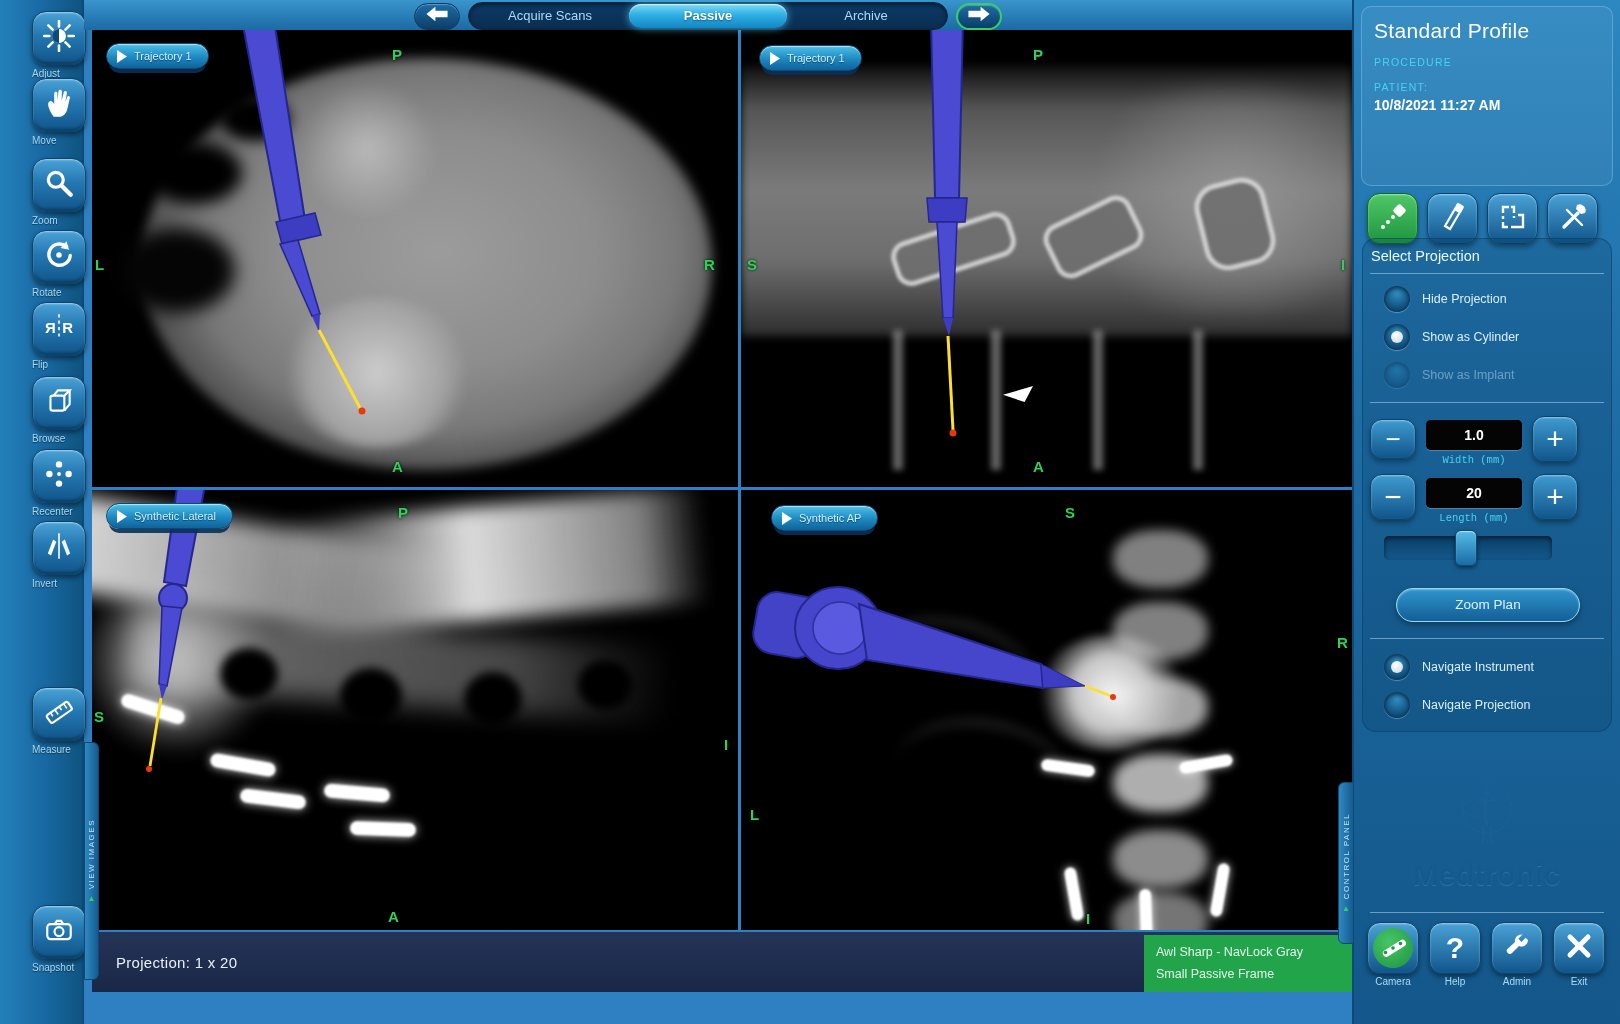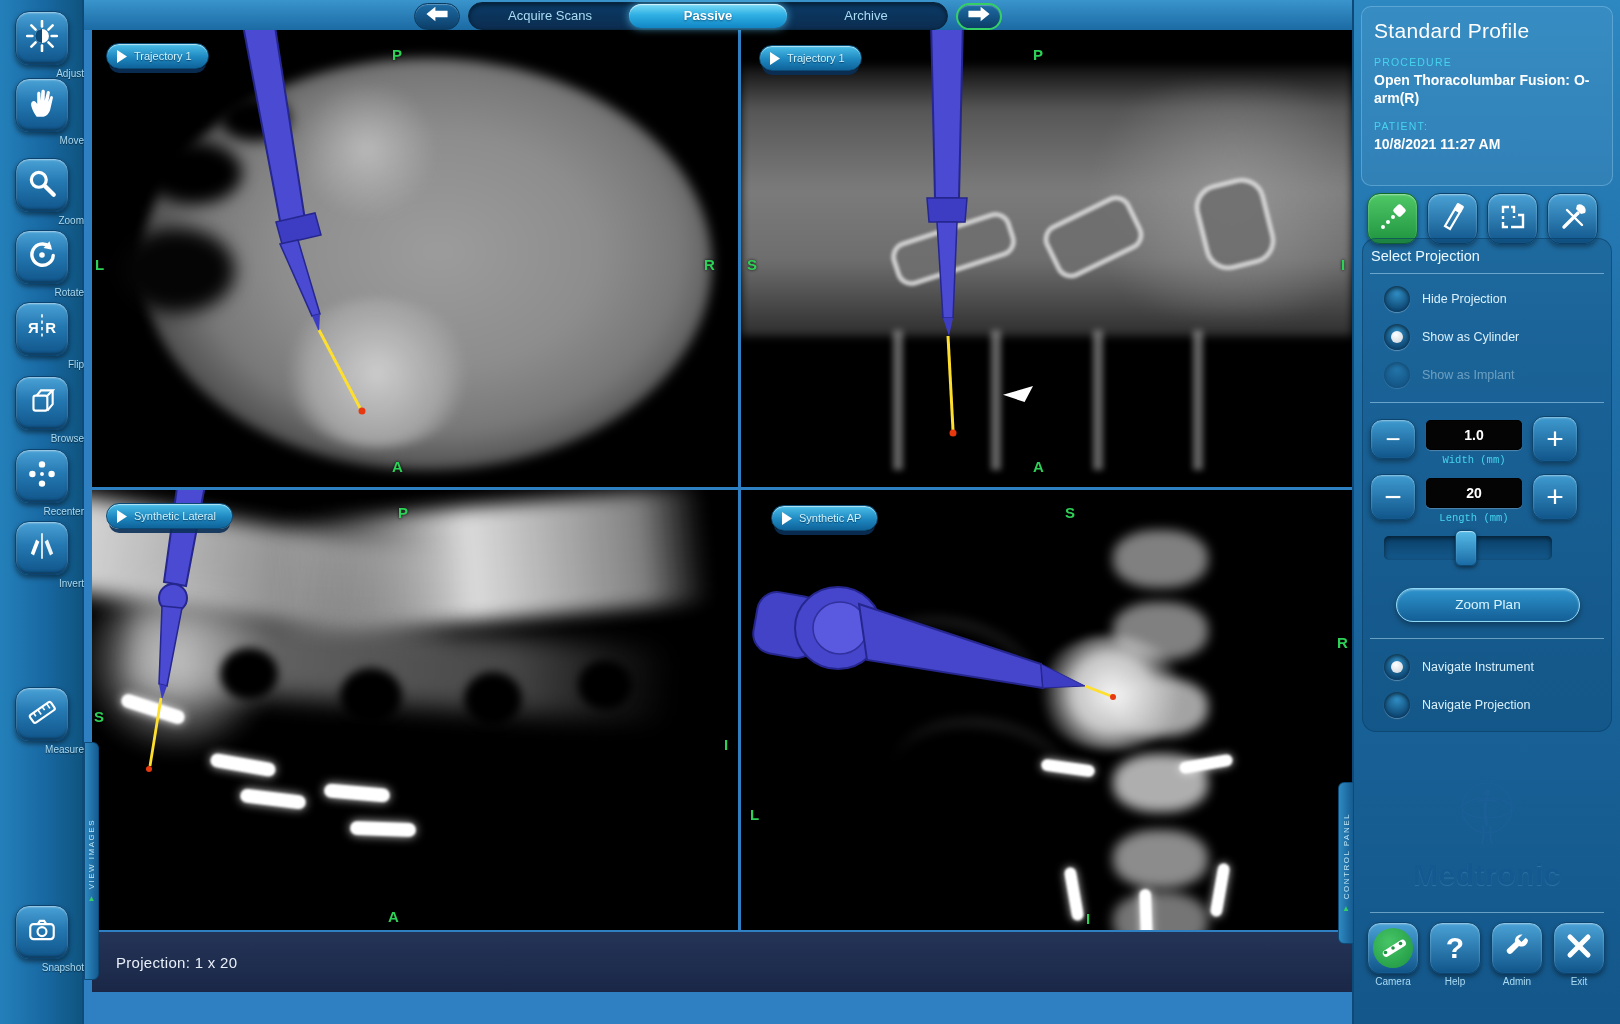--- a/index.html
+++ b/index.html
@@ -8,21 +8,21 @@
     position:relative; width:1620px; height:1024px; overflow:hidden;
     font-family:"Liberation Sans", sans-serif;
     background:linear-gradient(180deg,#2b86c0,#1b6aa4);
   }
   
   .sidebar{
     position:absolute; left:0; top:0; width:84px; height:1024px;
     background:linear-gradient(90deg,#2480ba 0%,#1868a2 55%,#0f547f 100%);
     border-right:2px solid #0d4a77; z-index:5;
   }
-  .tool{ position:absolute; left:0; width:84px; text-align:right; }
+  .tool{ position:absolute; left:0; width:84px; text-align:left;padding-left:32px; }
   .tool-btn{
     width:54px; height:54px; margin:0 auto; border-radius:14px;
     background:linear-gradient(180deg,#4aa2d6 0%,#2478b2 45%,#10558a 100%);
     border:1px solid #0b4470;
     box-shadow:inset 0 1px 2px rgba(255,255,255,.55), inset 0 -2px 3px rgba(0,0,0,.35), 0 3px 5px rgba(0,0,0,.45);
     display:flex; align-items:center; justify-content:center; cursor:pointer;
   }
   .tool-label{ margin-top:3px; font-size:10px; color:#a9d9f1; text-shadow:0 1px 1px rgba(0,0,0,.5); }
   
   .viewport-area{
@@ -494,38 +494,41 @@
         <span>Synthetic AP</span>
       </div>
       <div class="orient" style="left:324px; top:14px">S</div>
       <div class="orient" style="left:9px;   top:316px">L</div>
       <div class="orient" style="left:596px; top:144px">R</div>
       <div class="orient" style="left:345px; top:420px">I</div>
     </section>
 
     <div class="statusbar">
       <div class="proj-text">Projection: 1 x 20</div>
+      <div class="tool-badge">
+        <div>Awl Sharp - NavLock Gray</div>
+        <div>Small Passive Frame</div>
+      </div>
     </div>
 
     <div class="vtab vtab-left">
       <span class="vtext">VIEW IMAGES</span>
       <span class="varrow">▲</span>
     </div>
   </main>
 
   <aside class="rightpanel">
     <div class="vtab vtab-right">
       <span class="vtext">CONTROL PANEL</span>
       <span class="varrow">▲</span>
     </div>
 
     <div class="info-box">
       <div class="p-title">Standard Profile</div>
       <div class="p-sub">PROCEDURE</div>
-      <div class="p-val">Open Thoracolumbar Fusion: O-arm(R)</div>
       <div class="p-sub">PATIENT:</div>
       <div class="p-val">10/8/2021 11:27 AM</div>
     </div>
 
     <div class="tools-row">
       <div class="ptool green">
         <span>
           <svg width="30" height="30" viewBox="0 0 30 30">
               <circle cx="5" cy="25" r="2" fill="#fff"></circle>
               <circle cx="10" cy="20" r="2" fill="#fff"></circle>

